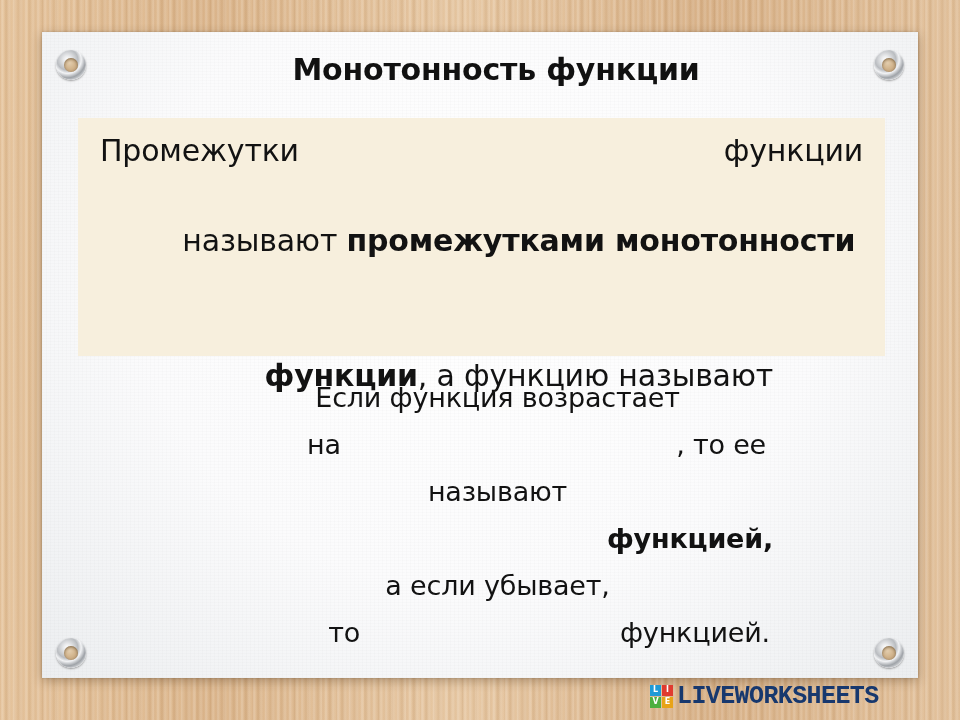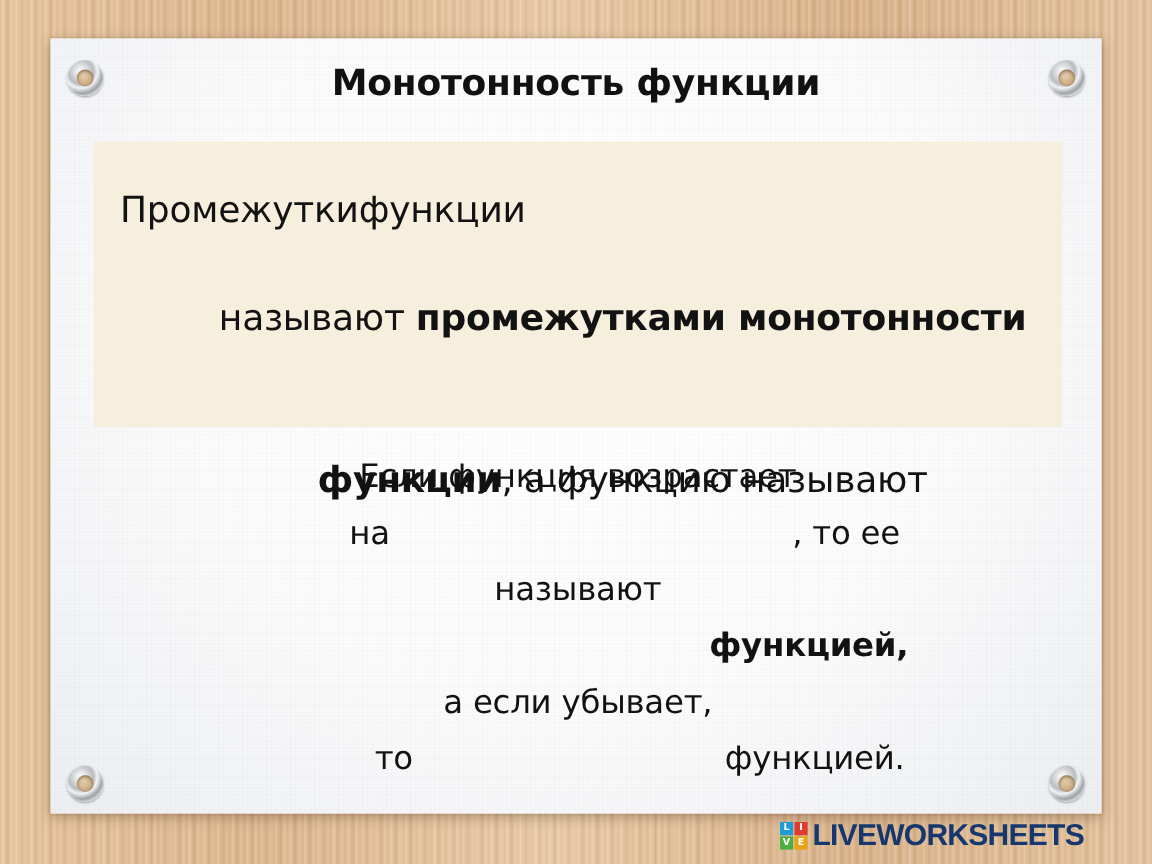--- a/index.html
+++ b/index.html
@@ -86,20 +86,21 @@
   #grommet-tl { left: 56px;  top: 50px;  }
   #grommet-tr { left: 874px; top: 50px;  }
   #grommet-bl { left: 56px;  top: 638px; }
   #grommet-br { left: 874px; top: 638px; }
 
   
   .hand {
     font-family: "DejaVu Sans", sans-serif;
     color: #111111;
     letter-spacing: -0.2px;
+    padding-left: 16px;
   }
 
   #page-title {
     position: absolute;
     left: 42px;
     top: 52px;
     width: 876px;
     text-align: center;
     font-size: 30px;
     font-weight: bold;
@@ -171,21 +172,21 @@
     font-size: 8px;
     font-weight: bold;
     color: #ffffff;
     line-height: 1;
   }
   .lw-l { background: #1f9ad6; }
   .lw-i { background: #e03b2f; }
   .lw-v { background: #4caf3f; }
   .lw-e { background: #e8a317; }
   #lw-wordmark {
-    font-family: Liberation Sans, sans-serif;
+    font-family: Liberation Mono, monospace;
     font-size: 25px;
     font-weight: bold;
     letter-spacing: -0.6px;
     color: #17386e;
     line-height: 1;
   }
 </style>
 </head>
 <body>
 
@@ -195,21 +196,21 @@
 
   <div class="grommet" id="grommet-tl"></div>
   <div class="grommet" id="grommet-tr"></div>
   <div class="grommet" id="grommet-bl"></div>
   <div class="grommet" id="grommet-br"></div>
 
   <div id="page-title" class="hand">Монотонность функции</div>
 
   <div id="definition-panel">
     <div id="definition-text" class="hand">
-      <div class="line" style="display:flex; justify-content:flex-start; padding:0 6px;margin-top:25px;">
+      <div class="line" style="display:flex; justify-content:space-between; padding:0 6px;">
         <span>Промежутки</span>
         <span>функции</span>
       </div>
       <div class="line">
         <span>называют </span><b>промежутками монотонности</b>
       </div>
       <div class="line">
         <b>функции</b><span>, а функцию называют</span>
       </div>
     </div>

